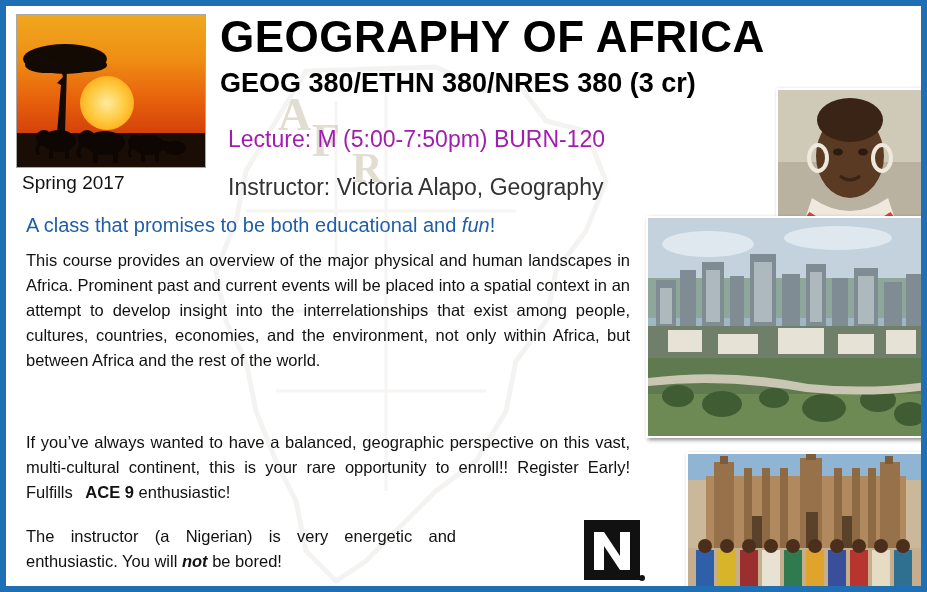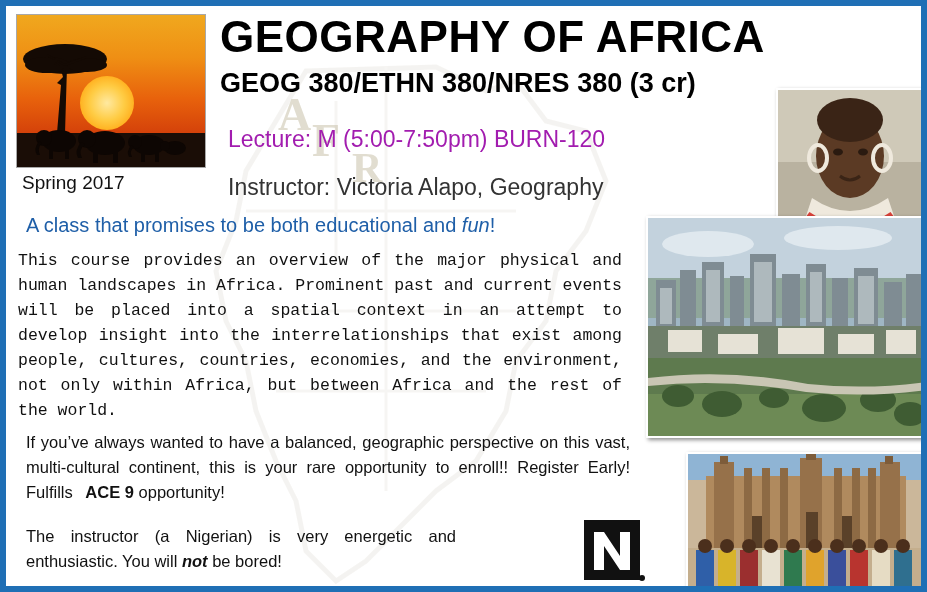--- a/index.html
+++ b/index.html
@@ -139,21 +139,21 @@
   .tagline i { font-style: italic; }
 
   .para {
     position: absolute;
     font-size: 16.5px;
     line-height: 25px;
     color: #111111;
     text-align: justify;
     z-index: 4;
   }
-  .para-1 { left: 12px; top: 242px; width: 604px; font-family: Liberation Mono, monospace; }
+  .para-1 { left: 20px; top: 242px; width: 604px; }
   .para-2 { left: 20px; top: 424px; width: 604px; }
   .para-3 { left: 20px; top: 518px; width: 430px; }
   .para b { font-weight: bold; margin-left: 8px; }
   .para i { font-style: italic; font-weight: bold; }
 
   
   .photo {
     position: absolute;
     z-index: 5;
     border: 2px solid #ffffff;
@@ -233,21 +233,21 @@
   <div class="lecture-line">Lecture: M (5:00-7:50pm) BURN-120</div>
   <div class="instructor-line">Instructor: Victoria Alapo, Geography</div>
 
   <div class="tagline">
     <span>A class that promises to be both educational and </span><i>fun</i><span>!</span>
   </div>
 
   <div class="para para-1">This course provides an overview of the major physical and human landscapes in Africa.  Prominent past and current events will be placed into a spatial context in an attempt to develop insight into the interrelationships that exist among people, cultures, countries, economies, and the environment, not only within Africa, but between Africa and the rest of the world.</div>
 
   <div class="para para-2">
-    <span>If you’ve always wanted to have a balanced, geographic perspective on this vast, multi-cultural continent, this is your rare opportunity to enroll!!  Register Early!  Fulfills </span><b>ACE 9</b><span> opportunity!</span>
+    <span>If you’ve always wanted to have a balanced, geographic perspective on this vast, multi-cultural continent, this is your rare opportunity to enroll!!  Register Early!  Fulfills </span><b>ACE 9</b><span> enthusiastic!</span>
   </div>
 
   <div class="para para-3">
     <span>The instructor (a Nigerian) is very energetic and enthusiastic.  You will </span><i>not</i><span> be bored!</span>
   </div>
 
   <div class="photo photo-girl">
     <svg viewBox="0 0 144 174" preserveAspectRatio="none">
       <rect width="144" height="174" fill="#d8d2c4"></rect>
       <rect y="0" width="144" height="72" fill="#cfc9b8"></rect>

